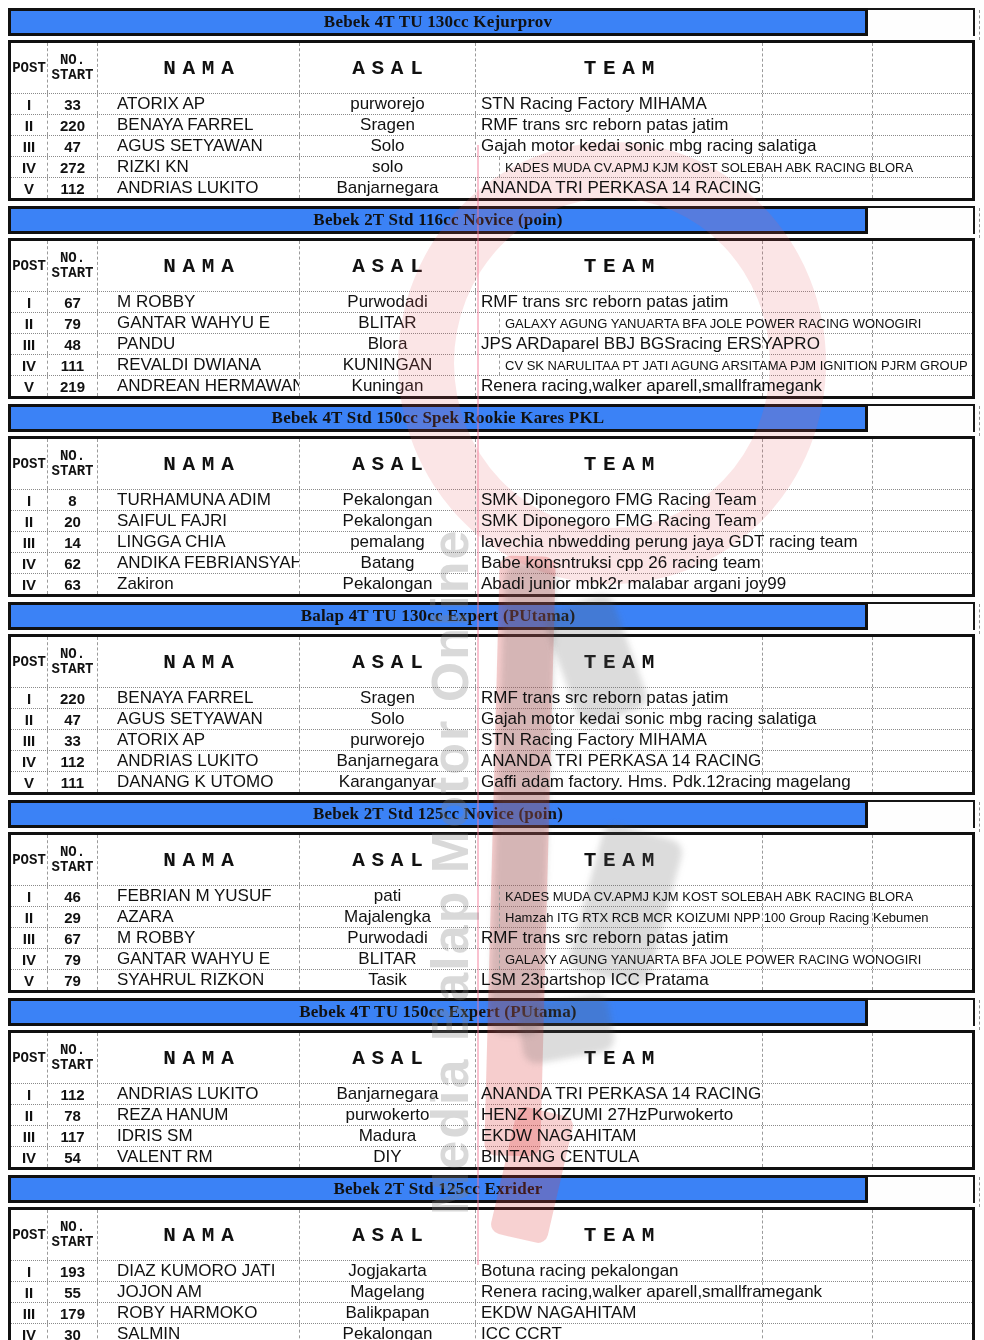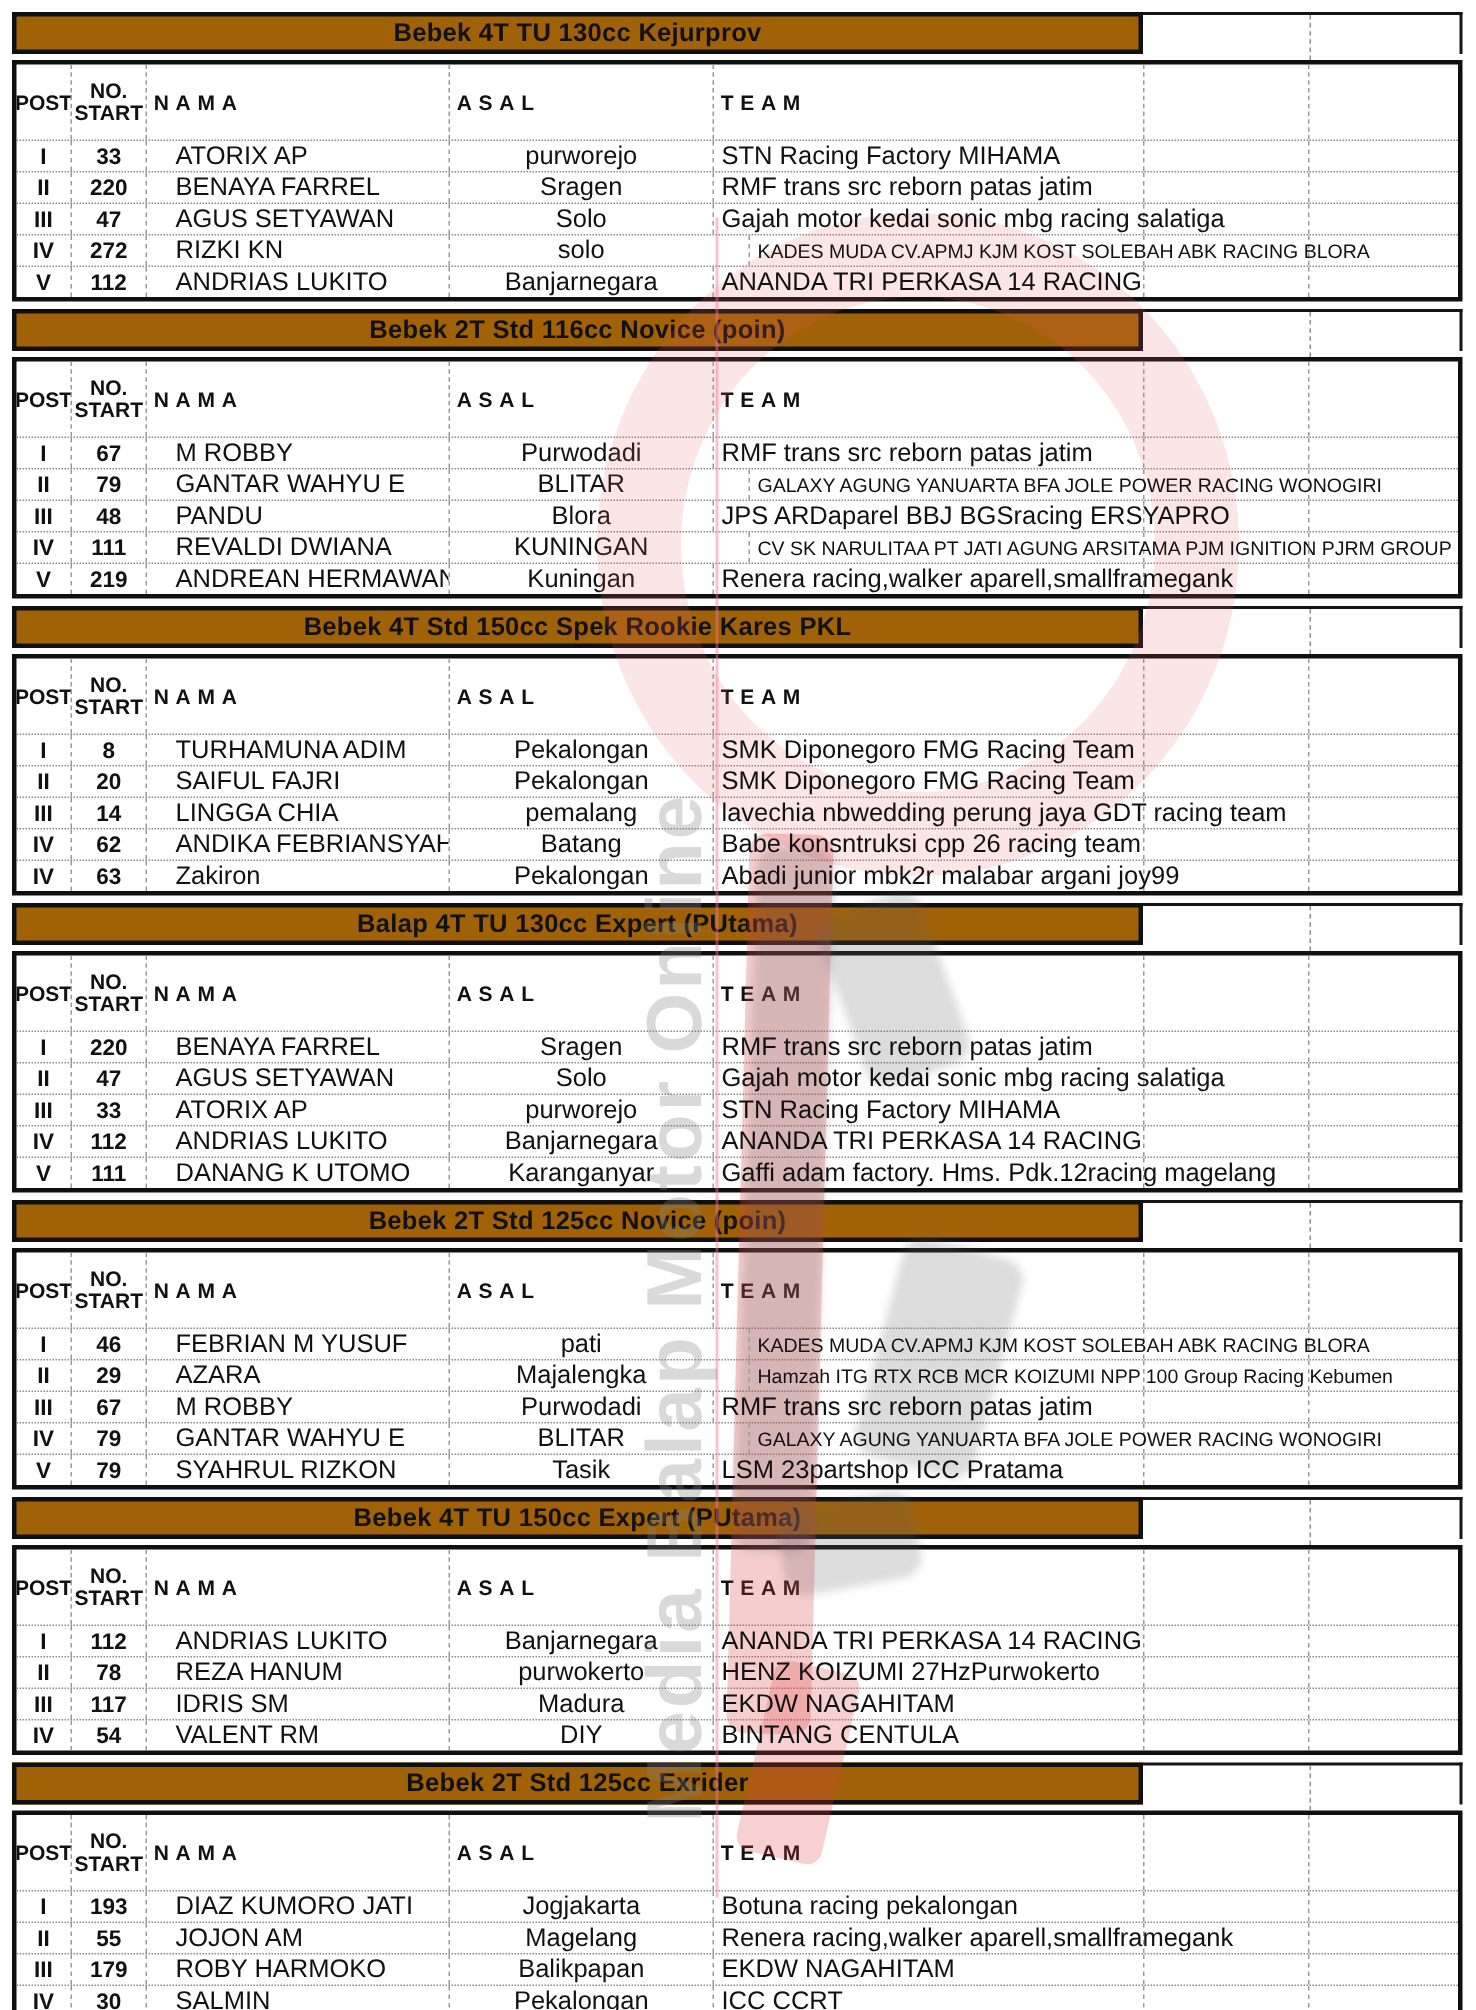--- a/index.html
+++ b/index.html
@@ -2,36 +2,36 @@
 <html><head>
 <meta charset="utf-8">
 <style>
   html,body{margin:0;padding:0;background:#f3f3f1;}
   .page{position:relative;width:984px;height:1340px;background:#fefefe;overflow:hidden;
         font-family:"Liberation Sans","DejaVu Sans",sans-serif;color:#111;}
   .content{position:absolute;left:8px;top:8px;width:967px;}
   .block{margin-bottom:5px;}
   
   .title-row{display:flex;height:28px;margin-bottom:4px;}
-  .title-box{box-sizing:border-box;width:754px;border:3px solid #101010;background:#a16207;
+  .title-box{box-sizing:border-box;width:860px;border:3px solid #101010;background:#3b82f6;
              display:flex;align-items:center;justify-content:center;
-             font-weight:bold;font-size:17px;letter-spacing:.2px;}
+             font-weight:bold;font-size:17px;letter-spacing:.2px;font-family:Liberation Serif, serif;}
   .title-side{box-sizing:border-box;flex:1;border-top:2px solid #151515;border-right:2px solid #151515;position:relative;}
   .title-side .sep{position:absolute;left:111px;top:0;bottom:-4px;width:0;border-left:1px dashed #8d8d8d;}
   
   .grid{box-sizing:border-box;border:3px solid #101010;background:#fff;overflow:hidden;}
   .trow{display:grid;grid-template-columns:36px 50px 202px 176px 287px 110px 100px;}
-  .thead{height:50px;border-bottom:1px dotted #8a8a8a;}
+  .thead{height:50px;border-bottom:1px dotted #8a8a8a;font-family:Liberation Mono, monospace;}
   .drow{height:20px;}
   .drow + .drow{border-top:1px dotted #8a8a8a;}
   .cell{display:flex;align-items:center;min-width:0;}
   .trow .cell + .cell{border-left:1px dashed #9a9a9a;}
   .c-center{justify-content:center;}
   .h-small{font-weight:bold;font-size:14px;line-height:1.05;text-align:center;white-space:nowrap;overflow:visible;}
-  .h-big{font-weight:bold;font-size:14px;letter-spacing:.32em;text-indent:.32em;justify-content:flex-start;}
+  .h-big{font-weight:bold;font-size:21px;letter-spacing:.32em;text-indent:.32em;justify-content:center;}
   .c-pos{font-weight:bold;font-size:15px;}
   .c-no{font-weight:bold;font-size:15px;}
   .c-nama{font-size:17px;padding-left:19px;white-space:nowrap;overflow:hidden;}
   .c-asal{font-size:17px;justify-content:center;white-space:nowrap;overflow:hidden;}
   .c-team{font-size:17px;padding-left:5px;white-space:nowrap;overflow:visible;position:relative;z-index:2;}
   .c-team.small{font-size:13px;margin-left:24px;}
   
   .wm{position:absolute;pointer-events:none;}
   .wm-ring{left:398px;top:142px;width:316px;height:330px;border-radius:50%;
            border:56px solid rgba(232,95,100,0.16);}

